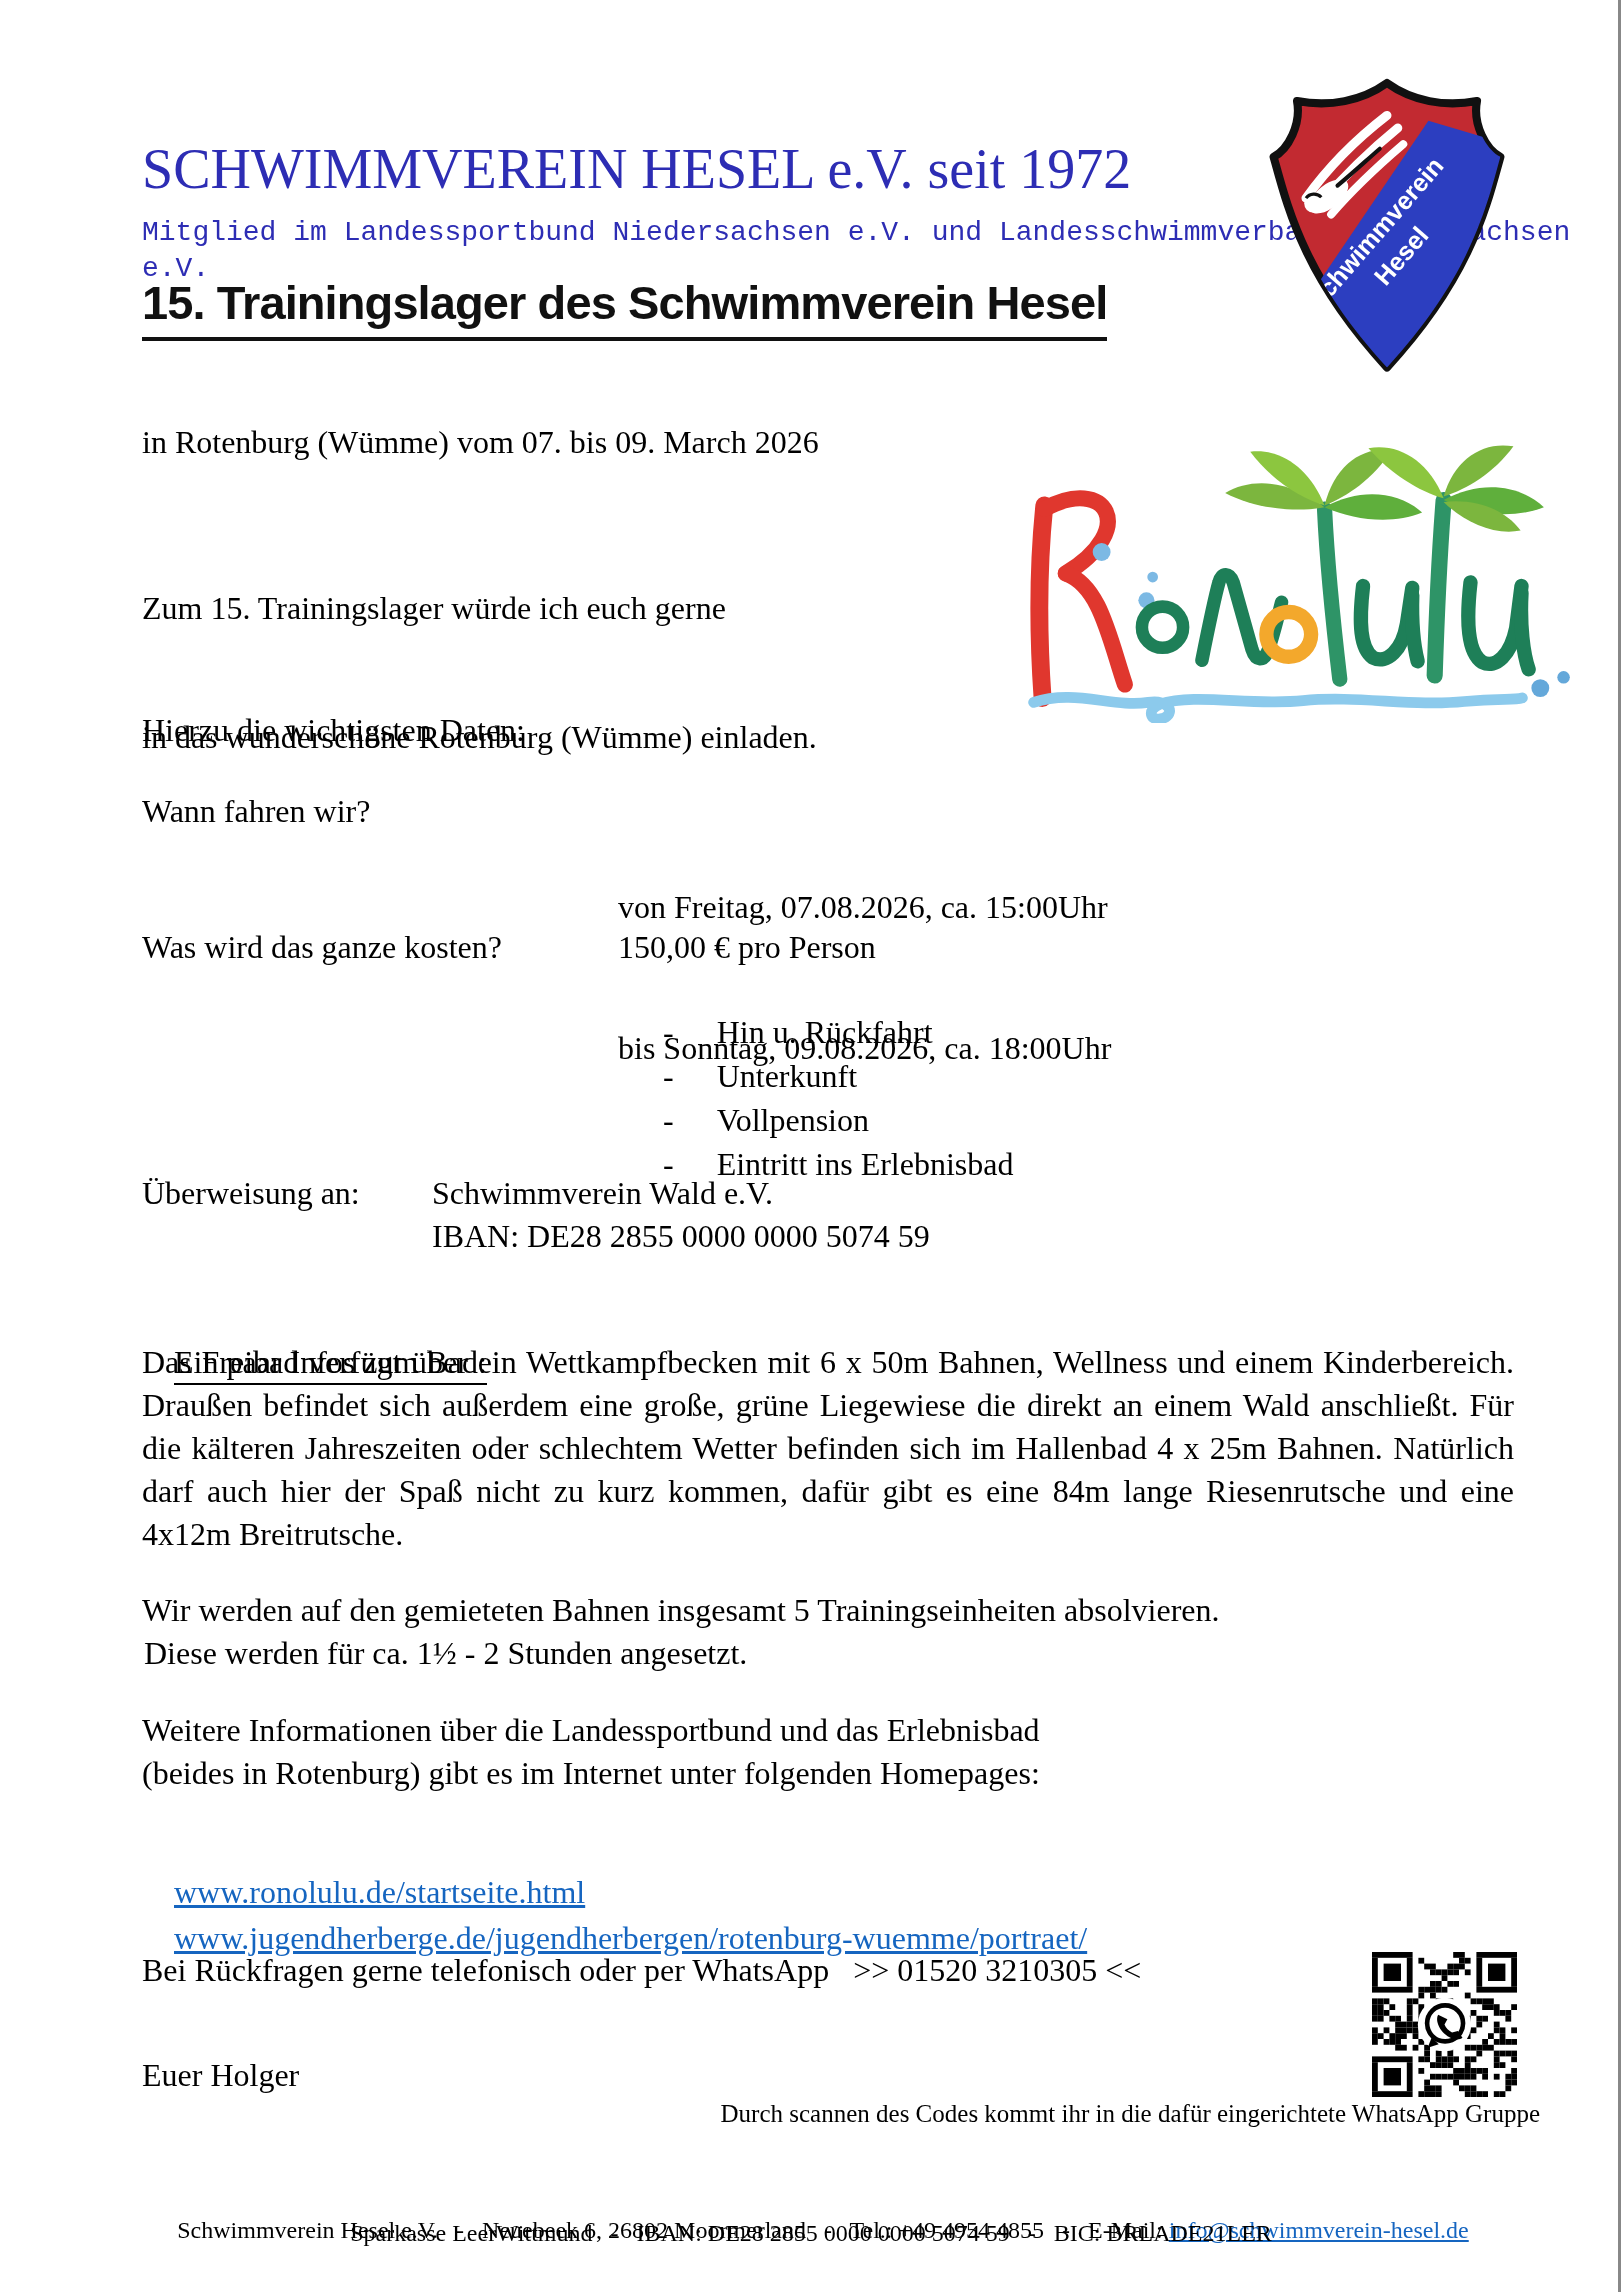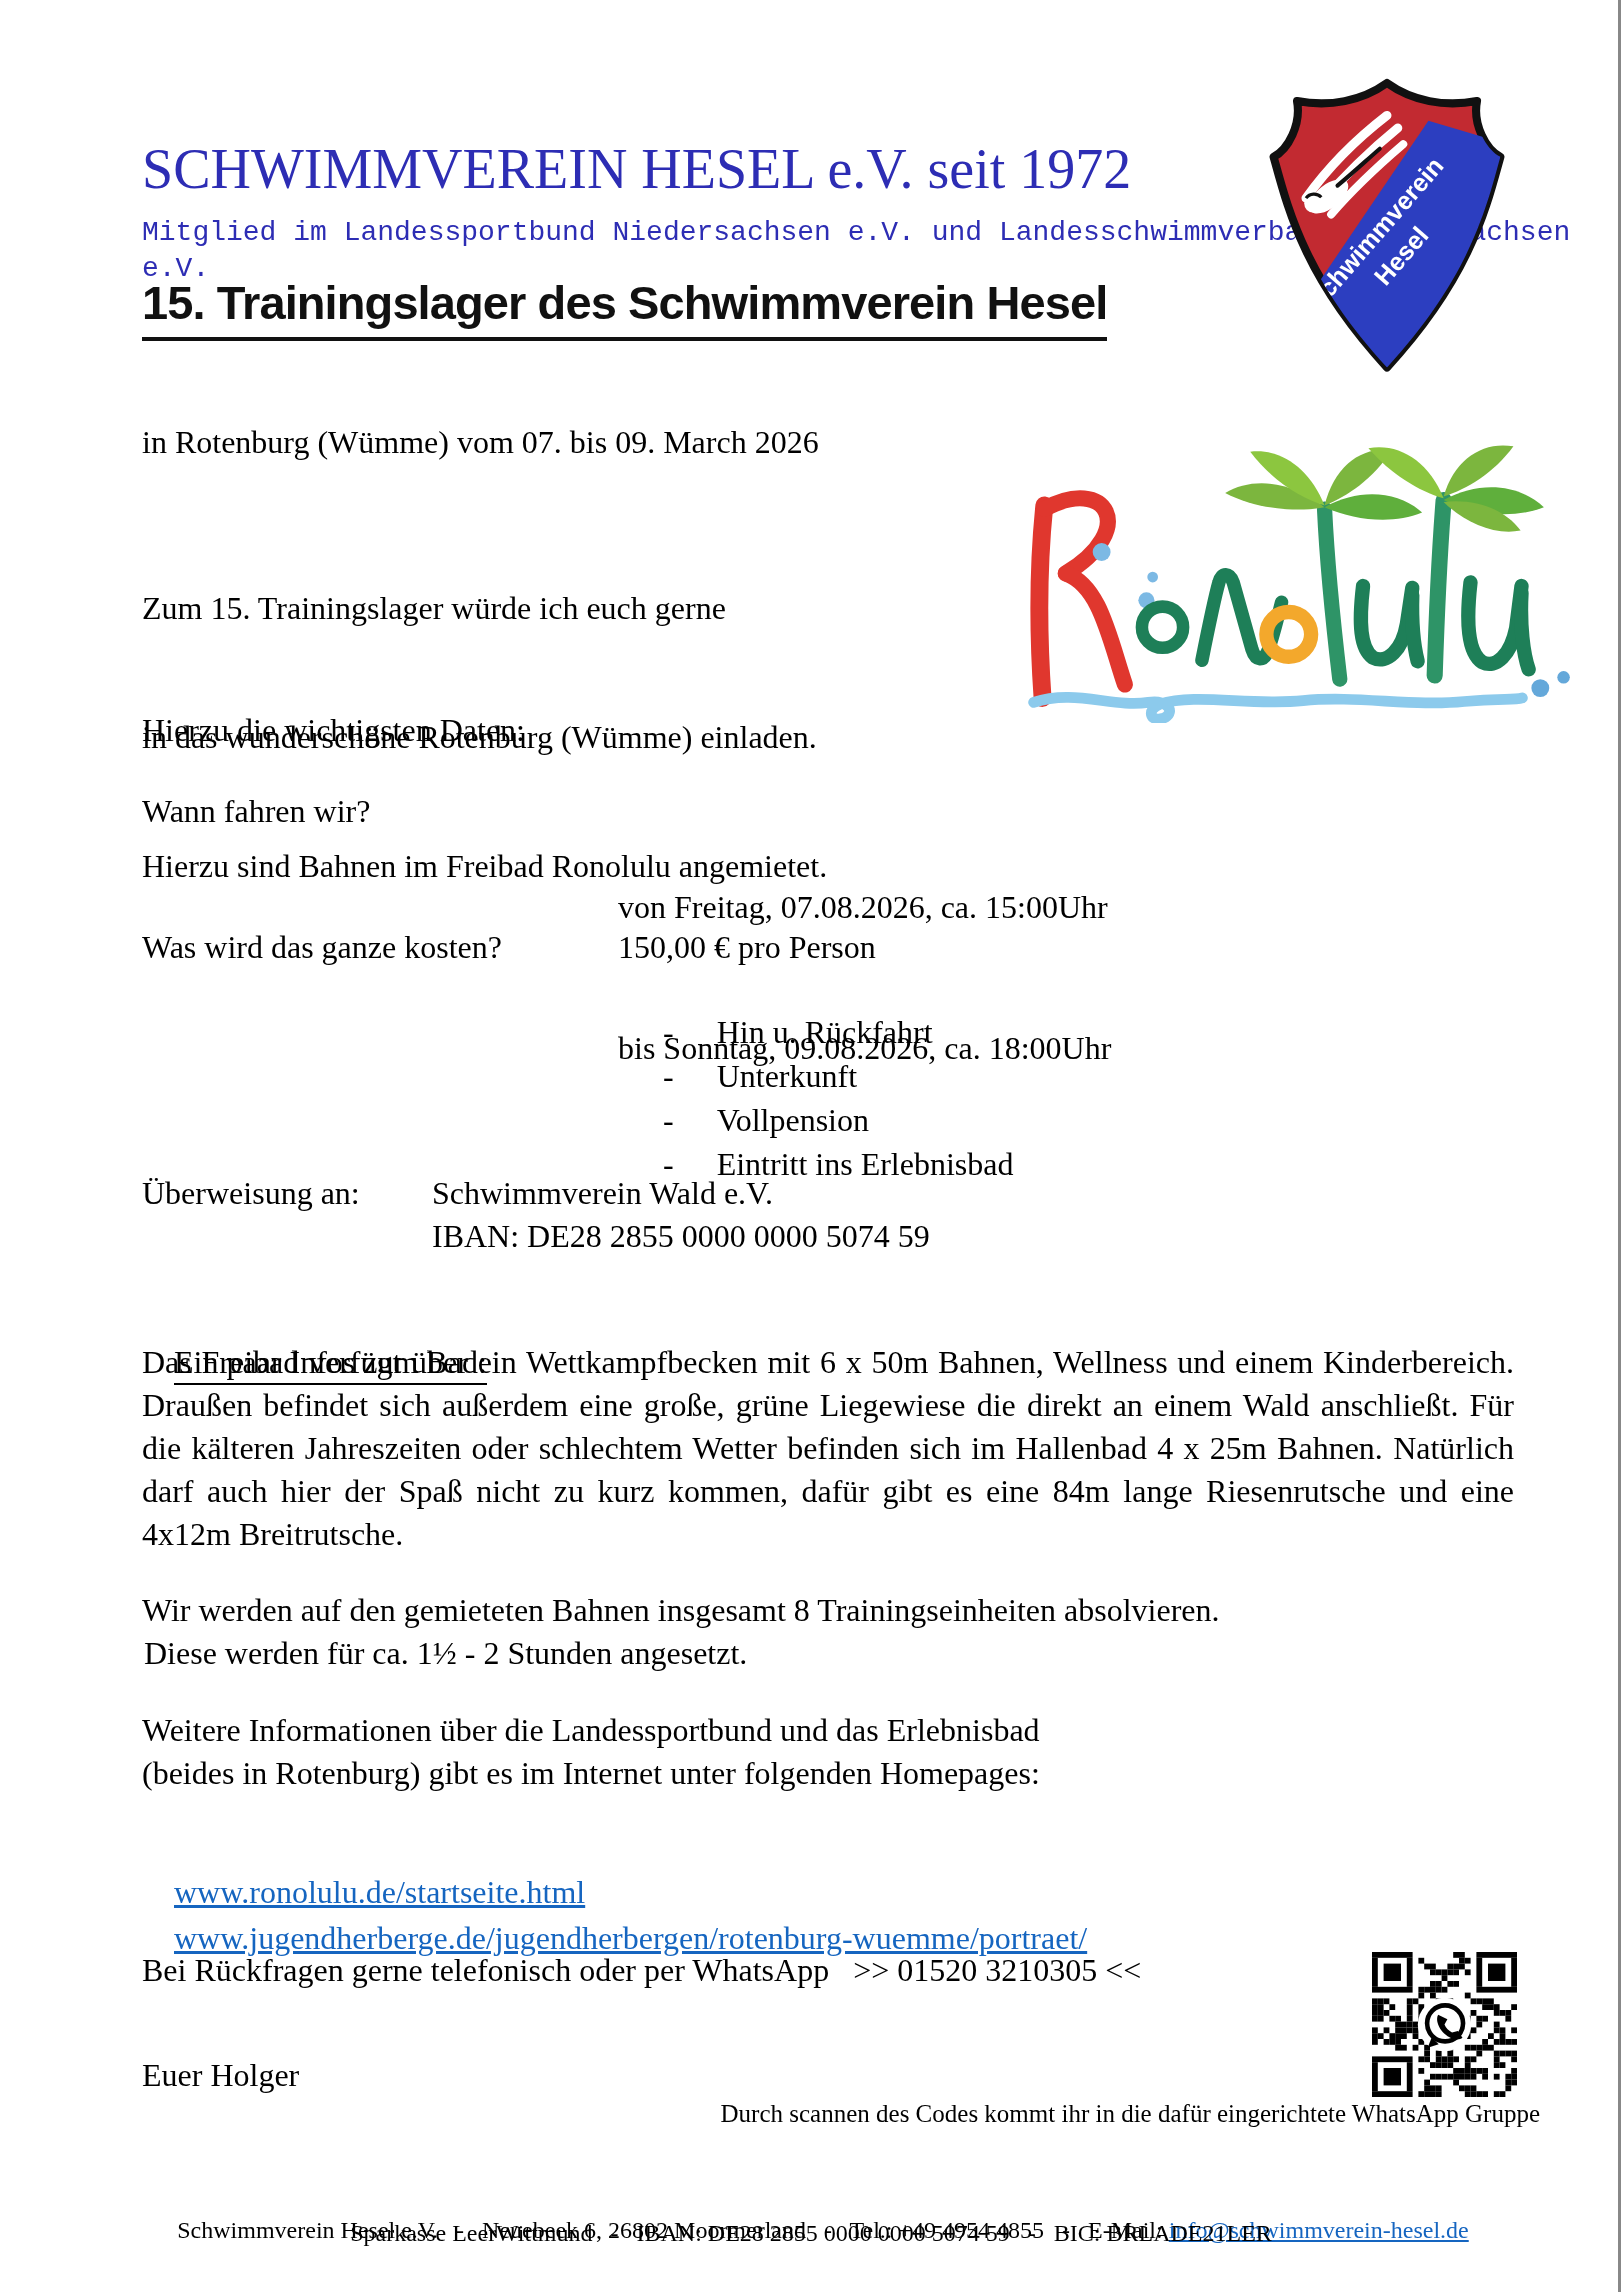--- a/index.html
+++ b/index.html
@@ -75,21 +75,20 @@
       </g>
     </g>
   </svg>
 
   <div class="abs" id="main-heading">15. Trainingslager des Schwimmverein Hesel</div>
 
   <div class="abs body-text" id="dateline">in Rotenburg (Wümme) vom 07. bis 09. March 2026</div>
   <div class="abs body-text" id="intro-block">
     <div>Zum 15. Trainingslager würde ich euch gerne</div>
     <div>in das wunderschöne Rotenburg (Wümme) einladen.</div>
-    <div>Hierzu sind Bahnen im Freibad Ronolulu angemietet.</div>
   </div>
 
   <svg class="abs" id="ronolulu-svg" role="img" width="609" height="282" viewBox="0 0 680 315" aria-label="Ronolulu Freibad Logo">
     <g fill="none" stroke-linecap="round">
 
       <g stroke="#e0372e">
         <path d="M34,287 C29,215 29,140 36,72" stroke-width="20"></path>
         <path d="M36,76 C105,38 142,98 60,148" stroke-width="18"></path>
         <path d="M60,148 C98,162 108,218 126,272" stroke-width="18"></path>
       </g>
@@ -170,21 +169,21 @@
 
   <div class="abs body-text" id="transfer-label">Überweisung an:</div>
   <div class="abs body-text" id="transfer-payee">Schwimmverein Wald e.V.</div>
   <div class="abs body-text" id="transfer-iban">IBAN: DE28 2855 0000 0000 5074 59</div>
 
   <div class="abs body-text" id="pool-heading">
     <span>Ein paar Infos zum Bad:</span>
   </div>
   <div class="abs body-text" id="pool-body">Das Freibad verfügt über ein Wettkampfbecken mit 6 x 50m Bahnen, Wellness und einem Kinderbereich. Draußen befindet sich außerdem eine große, grüne Liegewiese die direkt an einem Wald anschließt. Für die kälteren Jahreszeiten oder schlechtem Wetter befinden sich im Hallenbad 4 x 25m Bahnen. Natürlich darf auch hier der Spaß nicht zu kurz kommen, dafür gibt es eine 84m lange Riesenrutsche und eine 4x12m Breitrutsche.</div>
 
-  <div class="abs body-text" id="training-1">Wir werden auf den gemieteten Bahnen insgesamt 8 Trainingseinheiten absolvieren.</div>
+  <div class="abs body-text" id="training-1">Wir werden auf den gemieteten Bahnen insgesamt 5 Trainingseinheiten absolvieren.</div>
   <div class="abs body-text" id="training-2">Diese werden für ca. 1½ - 2 Stunden angesetzt.</div>
 
   <div class="abs body-text" id="moreinfo-1">Weitere Informationen über die Landessportbund und das Erlebnisbad</div>
   <div class="abs body-text" id="moreinfo-2">(beides in Rotenburg) gibt es im Internet unter folgenden Homepages:</div>
 
   <div class="abs body-text" id="link-1">
     <a class="doc-link">www.ronolulu.de/startseite.html</a>
   </div>
   <div class="abs body-text" id="link-2">
     <a class="doc-link">www.jugendherberge.de/jugendherbergen/rotenburg-wuemme/portraet/</a>

